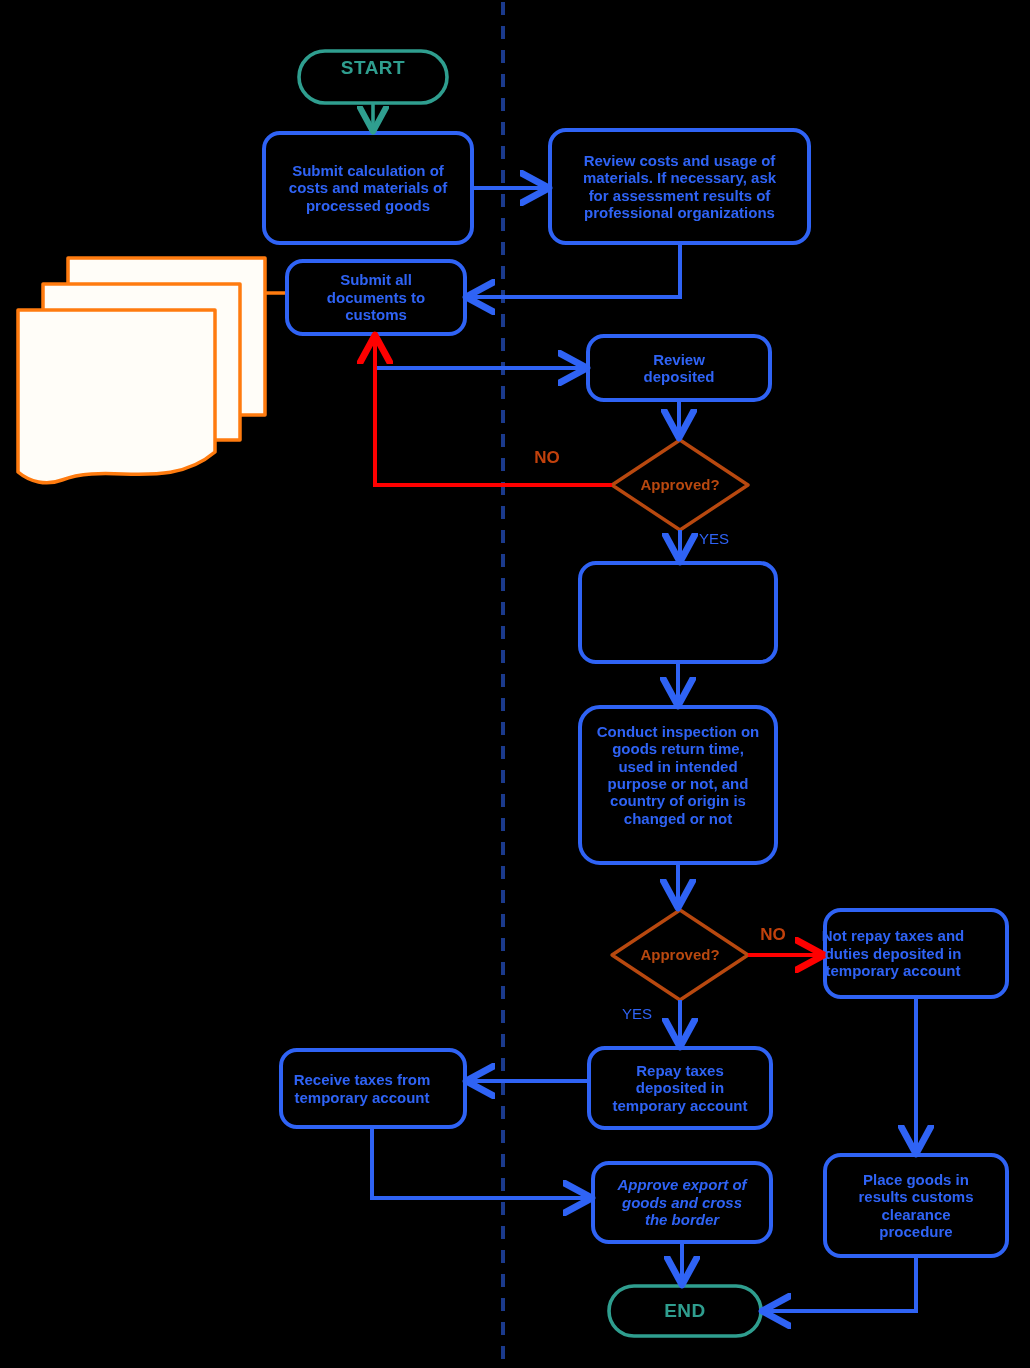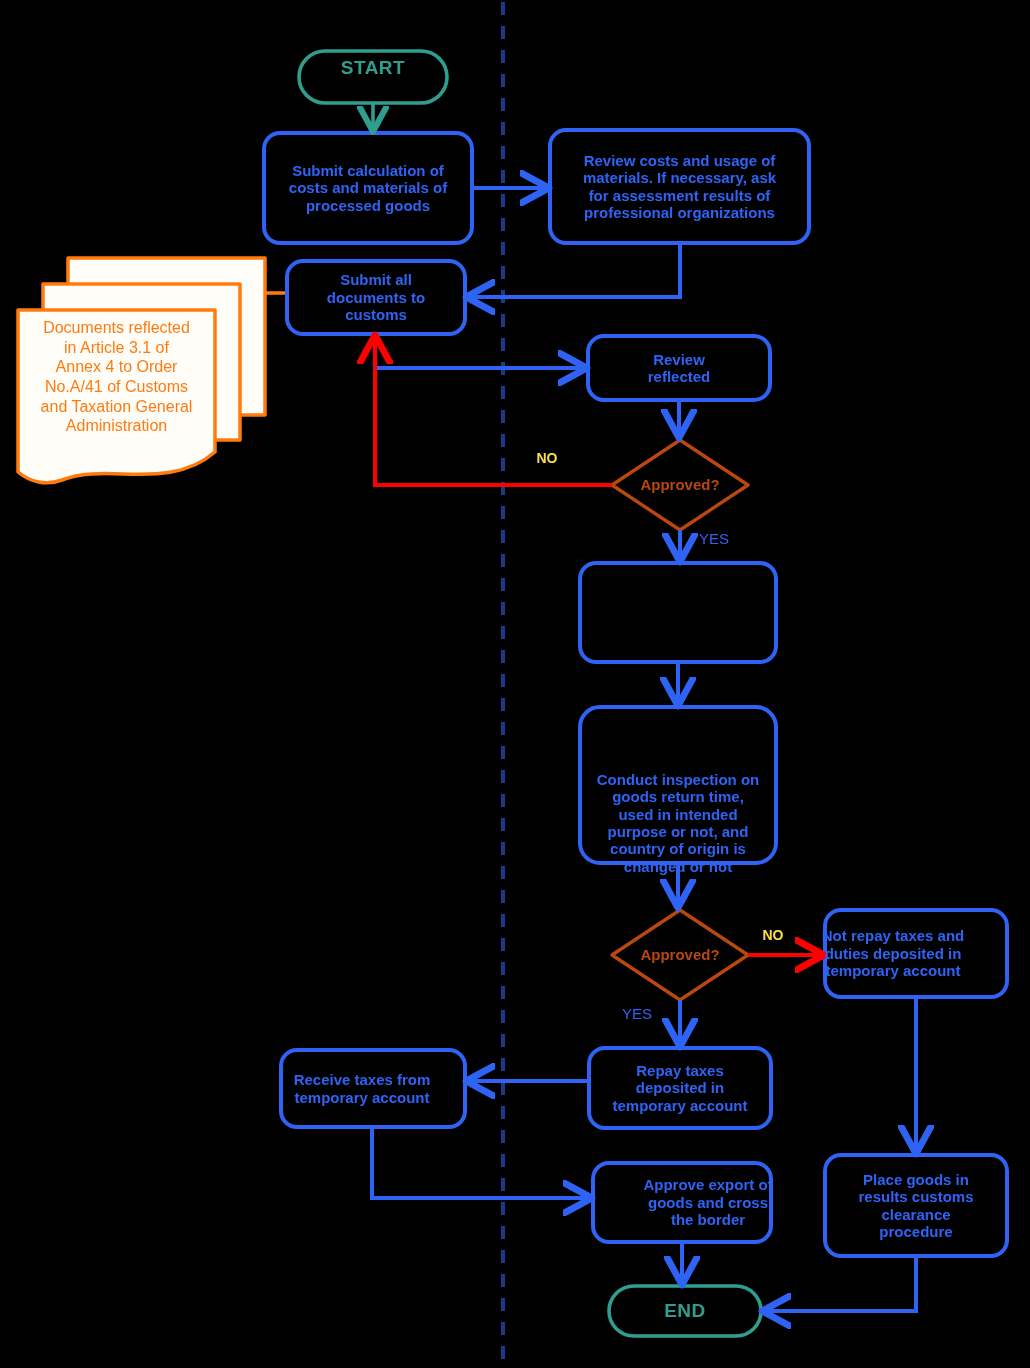--- a/index.html
+++ b/index.html
@@ -16,21 +16,21 @@
     display:flex;align-items:center;justify-content:center;
     text-align:center;
     line-height:1.16;
     pointer-events:none;
     white-space:pre-line;
   }
   .proc-label{color:#2f63f5;font-size:15px;font-weight:700;}
   .term-label{color:#2f9e8f;font-size:19px;font-weight:700;letter-spacing:.5px;}
   .dec-label{color:#b8480f;font-size:15px;font-weight:700;}
   .doc-label{color:#ff7b0f;font-size:16px;font-weight:400;line-height:1.22;}
-  .edge-no{color:#fde047;font-size:14px;font-weight:700;}
+  .edge-no{color:#c2410c;font-size:17px;font-weight:700;}
   .edge-yes{color:#2f63f5;font-size:15px;font-weight:400;}
 </style>
 </head>
 <body>
 
 <div id="stage">
 
   <svg id="svgroot" viewBox="0 0 1030 1368">
     <defs>
       <marker id="ah-blue" markerWidth="9" markerHeight="9" refX="6.2" refY="4.5" orient="auto">
@@ -124,54 +124,48 @@
 
   <div class="lbl proc-label" style="left:550px;top:130px;width:259px;height:113px;">Review costs and usage of
 materials. If necessary, ask
 for assessment results of
 professional organizations</div>
 
   <div class="lbl proc-label" style="left:287px;top:261px;width:178px;height:73px;">Submit all
 documents to
 customs</div>
 
-  <div class="lbl doc-label" style="left:18px;top:306px;width:197px;height:142px;">Documents reflected
-in Article 3.1 of
-Annex 4 to Order
-No.A/41 of Customs
-and Taxation General
-Administration</div>
 
   <div class="lbl proc-label" style="left:588px;top:336px;width:182px;height:64px;">Review
-reflected</div>
+deposited</div>
 
   <div class="lbl dec-label" style="left:612px;top:465px;width:136px;height:40px;">Approved?</div>
 
 
-  <div class="lbl proc-label" style="left:580px;top:745px;width:196px;height:156px;text-align:center;">Conduct inspection on
+  <div class="lbl proc-label" style="left:580px;top:697px;width:196px;height:156px;text-align:center;">Conduct inspection on
 goods return time,
 used in intended
 purpose or not, and
 country of origin is
 changed or not</div>
 
   <div class="lbl dec-label" style="left:612px;top:935px;width:136px;height:40px;">Approved?</div>
 
   <div class="lbl proc-label" style="left:802px;top:910px;width:182px;height:87px;">Not repay taxes and
 duties deposited in
 temporary account</div>
 
   <div class="lbl proc-label" style="left:589px;top:1048px;width:182px;height:80px;">Repay taxes
 deposited in
 temporary account</div>
 
   <div class="lbl proc-label" style="left:270px;top:1050px;width:184px;height:77px;">Receive taxes from
 temporary account</div>
 
-  <div class="lbl proc-label" style="left:619px;top:1163px;width:178px;height:79px;">Approve export of
+  <div class="lbl proc-label" style="left:593px;top:1163px;width:178px;height:79px;font-style:italic;">Approve export of
 goods and cross
 the border</div>
 
   <div class="lbl proc-label" style="left:825px;top:1155px;width:182px;height:101px;">Place goods in
 results customs
 clearance
 procedure</div>
 
   <div class="lbl term-label" style="left:609px;top:1286px;width:152px;height:50px;">END</div>
 

